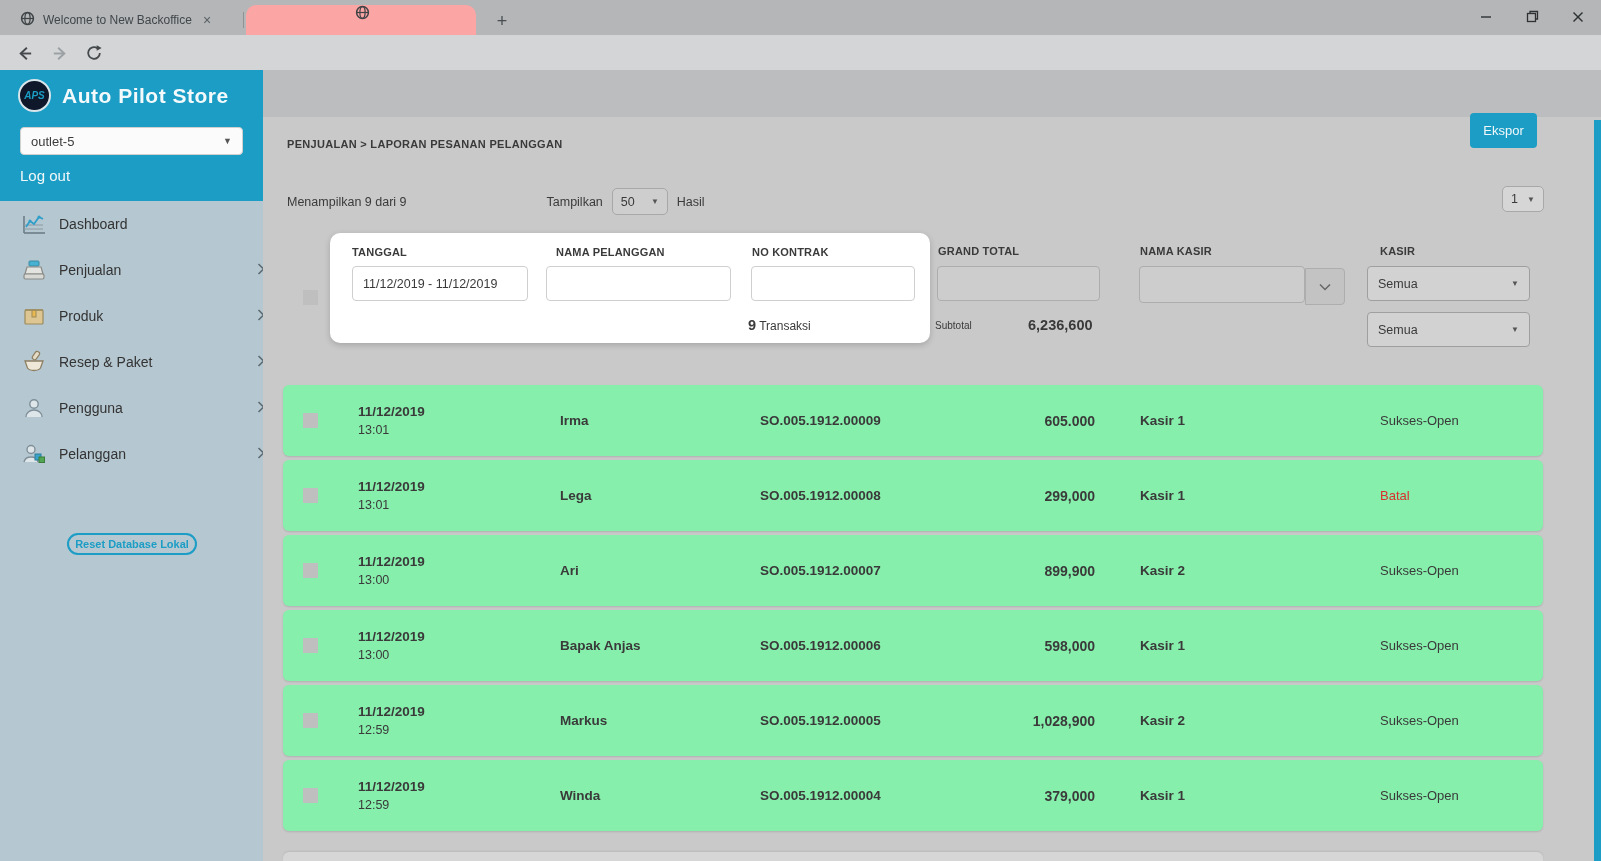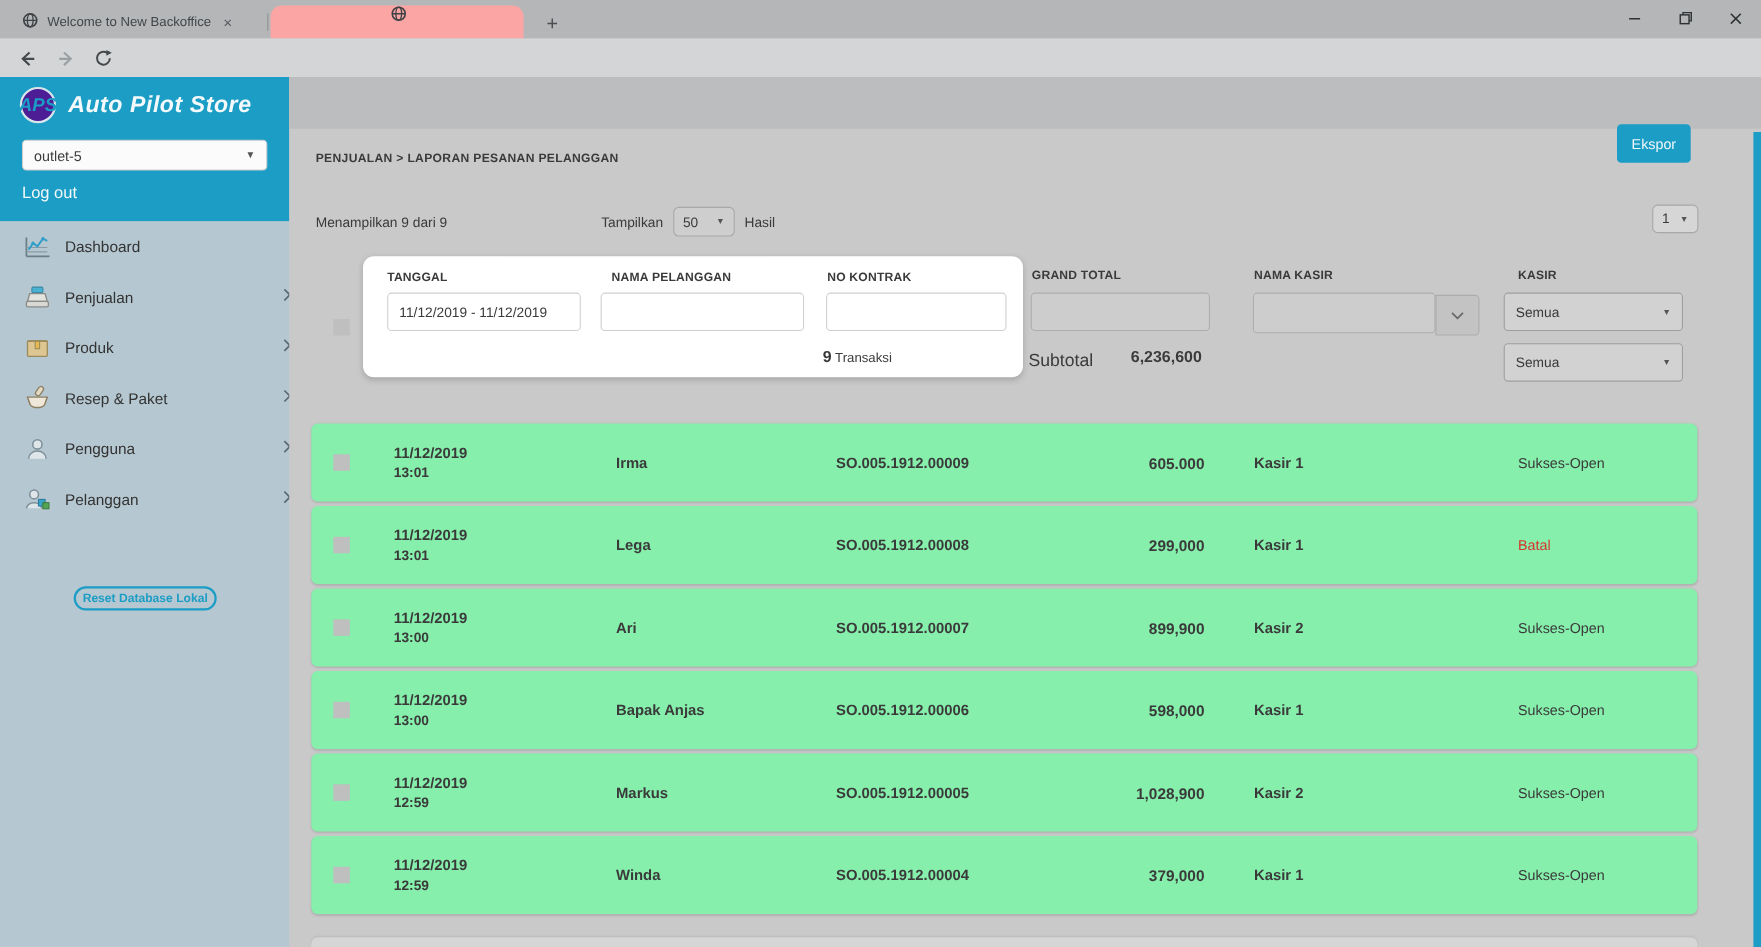--- a/index.html
+++ b/index.html
@@ -35,24 +35,24 @@
   .ext-bag { width:21px; height:21px; background:#e8710a; border-radius:4px; color:#fff;
              font-size:12px; font-weight:bold; display:flex; align-items:center; justify-content:center; cursor:pointer; }
   .vdivider { width:1px; height:18px; background:#9aa0a3; }
   .avatar { width:23px; height:23px; border-radius:50%; background:#dde4c4; border:1px solid #c2c9aa; cursor:pointer; }
   .kebab { font-size:15px; color:#4a4e52; letter-spacing:0; cursor:pointer; line-height:1; }
   
   .app { position:absolute; left:0; top:70px; width:1601px; height:791px; }
   .sidebar { position:absolute; left:0; top:0; width:263px; height:791px; background:#b5c7d0; }
   .sidebar-head { position:absolute; left:0; top:0; width:263px; height:131px; background:#1b9dc5; }
   .brand-row { position:absolute; left:18px; top:9px; display:flex; align-items:center; gap:11px; }
-  .logo-circle { width:33px; height:33px; border-radius:50%; background:#4c1d95; border:2px solid #d8e6ec;
+  .logo-circle { width:33px; height:33px; border-radius:50%; background:#0f172a; border:2px solid #d8e6ec;
                  display:flex; align-items:center; justify-content:center;
-                 color:#1b9dc5; font-size:17px; font-weight:bold; font-style:italic; }
-  .brand-name { color:#f4fafc; font-size:21px; font-weight:bold; letter-spacing:0.5px;font-style:italic; }
+                 color:#1b9dc5; font-size:10px; font-weight:bold; font-style:italic; }
+  .brand-name { color:#f4fafc; font-size:21px; font-weight:bold; letter-spacing:0.5px; }
   .outlet-select { position:absolute; left:20px; top:57px; width:223px; height:28px; background:#fbfbfb;
                    border:1px solid #d0d0d0; border-radius:4px; display:flex; align-items:center;
                    padding:0 10px; font-size:13px; color:#3c3c3c; cursor:pointer; }
   .outlet-select .caret { margin-left:auto; font-size:9px; color:#555; }
   .logout { position:absolute; left:20px; top:97px; color:#f2f8fa; font-size:15px; cursor:pointer; }
   .menu { position:absolute; left:0; top:131px; width:287px; }
   .menu-item { position:relative; height:46px; display:flex; align-items:center; padding-left:20px; cursor:pointer; }
   .menu-item .micon { width:28px; height:26px; display:flex; align-items:center; justify-content:center; }
   .menu-item .mlabel { margin-left:11px; font-size:14px; color:#333; }
   .menu-item .chev { position:absolute; right:22px; color:#5d6a71; }
@@ -78,36 +78,36 @@
   .fb-check { position:absolute; left:20px; top:58px; }
   .checkbox { width:15px; height:15px; background:#bfbfbf; cursor:pointer; }
   .filtercard { position:absolute; left:47px; top:1px; width:600px; height:110px; background:#fff;
                 border-radius:10px; box-shadow:0 2px 6px rgba(0,0,0,0.18); }
   .flabel { position:absolute; font-size:11px; font-weight:bold; color:#3a3a3a; letter-spacing:0.2px; }
   .finput { position:absolute; height:35px; border:1px solid #cfcfcf; border-radius:4px; background:#fff;
             font-size:12.5px; color:#3a3a3a; padding:0 10px; font-family:Liberation Sans, sans-serif; }
   .finput.gray { background:#cdcdcd; border-color:#adadad; }
   .transaksi { position:absolute; left:418px; top:84px; font-size:12px; color:#3a3a3a; }
   .transaksi b { font-size:14.5px; font-weight:bold; }
-  .subtotal-label { position:absolute; left:652px; top:88px; font-size:16px; color:#3a3a3a; }
+  .subtotal-label { position:absolute; left:652px; top:88px; font-size:10px; color:#3a3a3a; }
   .subtotal-value { position:absolute; left:745px; top:85px; font-size:14.5px; font-weight:bold; color:#3a3a3a; }
   .kasir-chev-btn { position:absolute; left:1022px; top:36px; width:40px; height:37px; background:#c3c3c3;
                     border:1px solid #adadad; border-radius:0 4px 4px 0; display:flex; align-items:center;
                     justify-content:center; color:#666; cursor:pointer; }
   .fselect { position:absolute; width:163px; height:35px; border:1px solid #9f9f9f; border-radius:4px;
              background:#d2d2d2; display:flex; align-items:center; justify-content:space-between;
              padding:0 10px; font-size:12.5px; color:#3a3a3a; cursor:pointer;gap:40px; }
   
   .rows { position:absolute; left:20px; top:315px; width:1260px; }
   .trow { position:relative; height:71px; margin-bottom:4px; background:#86efac; border-radius:6px;
           box-shadow:0 1px 2px rgba(0,0,0,0.12); display:flex; align-items:center; }
   .c-check { width:75px; padding-left:20px; }
   .c-date { width:202px; }
   .c-date .d { font-size:13.5px; font-weight:bold; }
-  .c-date .t { font-size:12.5px; margin-top:4px;font-weight:bold; }
+  .c-date .t { font-size:12.5px; margin-top:4px; }
   .c-name { width:200px; font-size:13.5px; font-weight:bold; }
   .c-contract { width:180px; font-size:13.5px; font-weight:bold; }
   .c-total { width:155px; font-size:14px; font-weight:bold; text-align:right; }
   .c-gap { width:45px; }
   .c-kasir { width:240px; font-size:13.5px; font-weight:bold; }
   .c-status { width:163px; font-size:13px; }
   .c-status .cancel { color:#d9302c; }
   .partialrow { position:absolute; left:20px; top:782px; width:1260px; height:9px; background:#d6d6d6;
                 border-radius:6px 6px 0 0; box-shadow:0 -1px 2px rgba(0,0,0,0.08); }
   .scrollbar { position:absolute; left:1331px; top:50px; width:7px; height:741px; background:#1b9dc5; cursor:pointer; }

